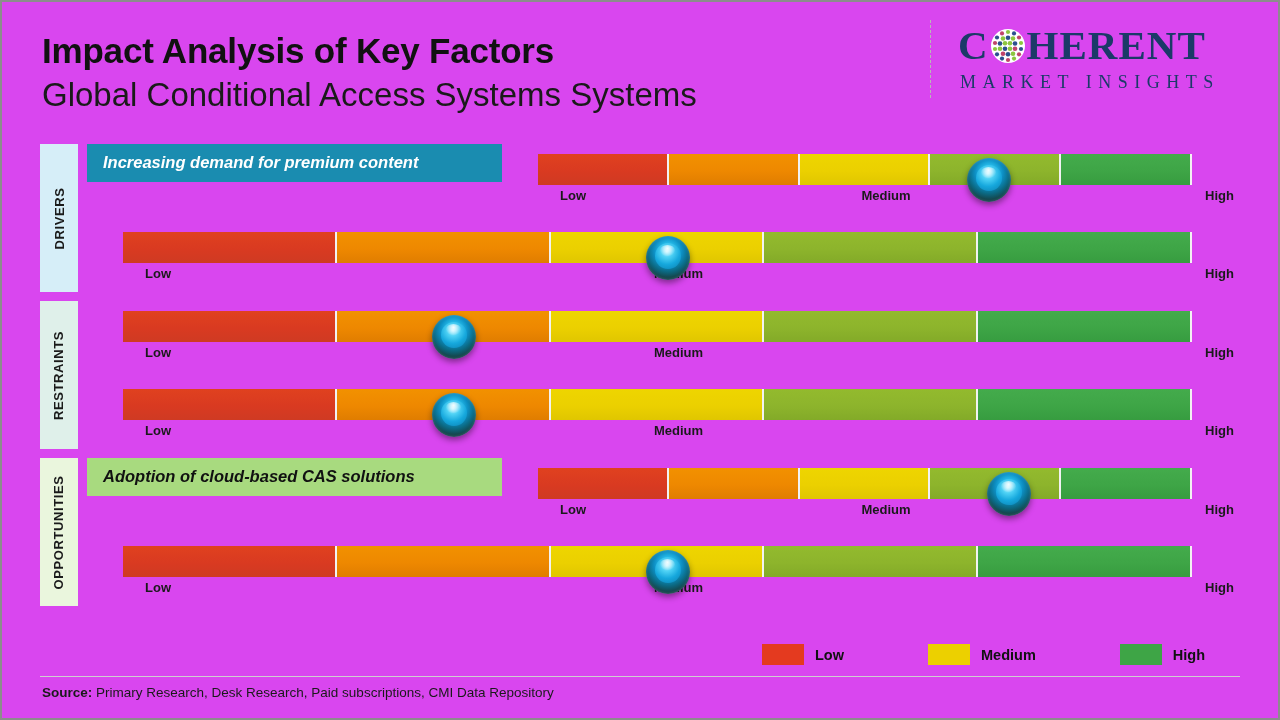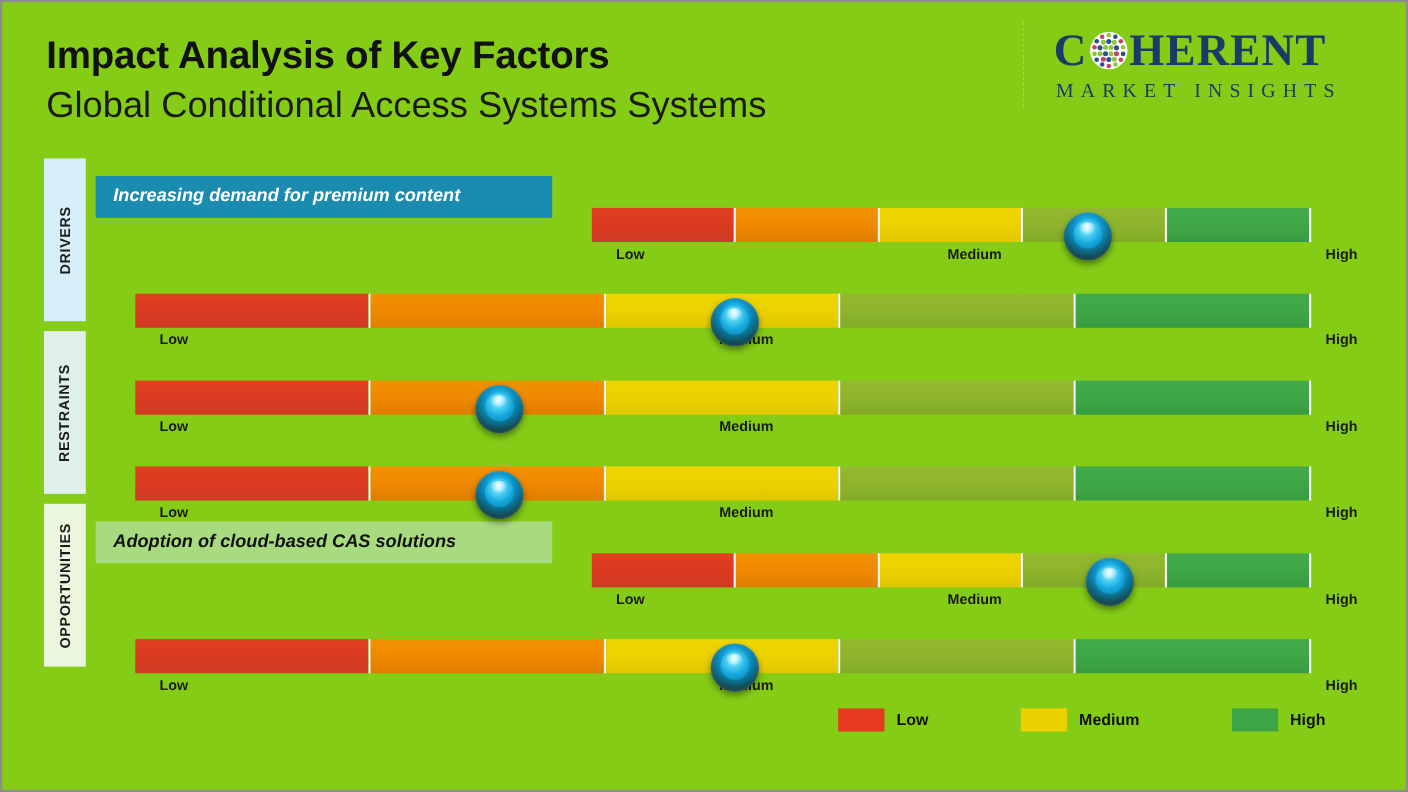--- a/index.html
+++ b/index.html
@@ -8,21 +8,21 @@
     background: #ffffff;
   }
   body {
     font-family: "Liberation Sans", sans-serif;
   }
 
   .slide {
     position: relative;
     width: 1280px;
     height: 720px;
-    background: #84cc16;
+    background: #d946ef;
     border: 2px solid #8c8c8c;
     box-sizing: border-box;
     overflow: hidden;
   }
 
   
   .header {
     position: absolute;
     left: 40px;
     top: 28px;
@@ -123,21 +123,21 @@
     font-size: 13px;
     font-weight: bold;
     letter-spacing: 0.6px;
     color: #1a1a1a;
   }
 
   .rows { margin-left: 47px; }
 
   .row {
     display: flex;
-    align-items: center;
+    align-items: flex-start;
     margin-bottom: 8px;
     height: 70px;
   }
   .row:last-child { margin-bottom: 0; }
 
   .factor {
     width: 415px;
     box-sizing: border-box;
     display: flex;
     align-items: center;
@@ -462,14 +462,21 @@
     <div class="leg-item">
       <span class="leg-sw" style="background: rgb(236, 208, 0);"></span>
       <span class="leg-lb">Medium</span>
     </div>
     <div class="leg-item">
       <span class="leg-sw" style="background: rgb(62, 165, 70);"></span>
       <span class="leg-lb">High</span>
     </div>
   </div>
 
+  <div class="footer">
+    <div class="footer-rule"></div>
+    <div class="footer-text">
+      <b>Source:</b>
+      <span>Primary Research, Desk Research, Paid subscriptions, CMI Data Repository</span>
+    </div>
+  </div>
 
 </div>
 
 </body></html>

